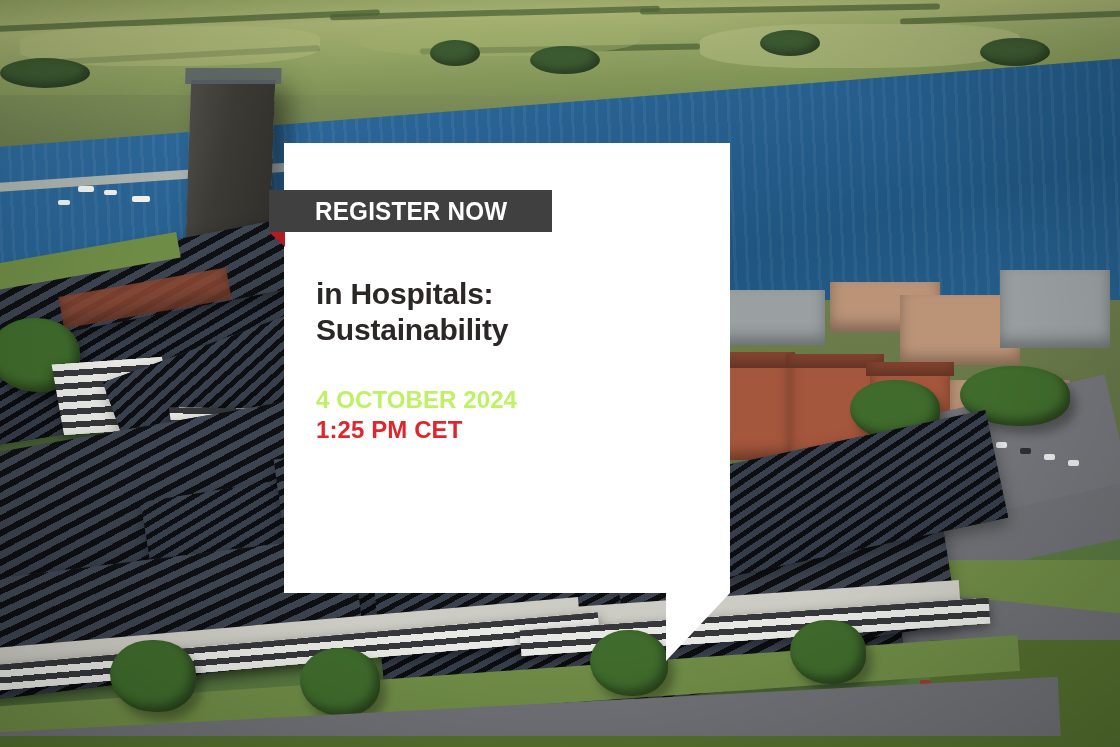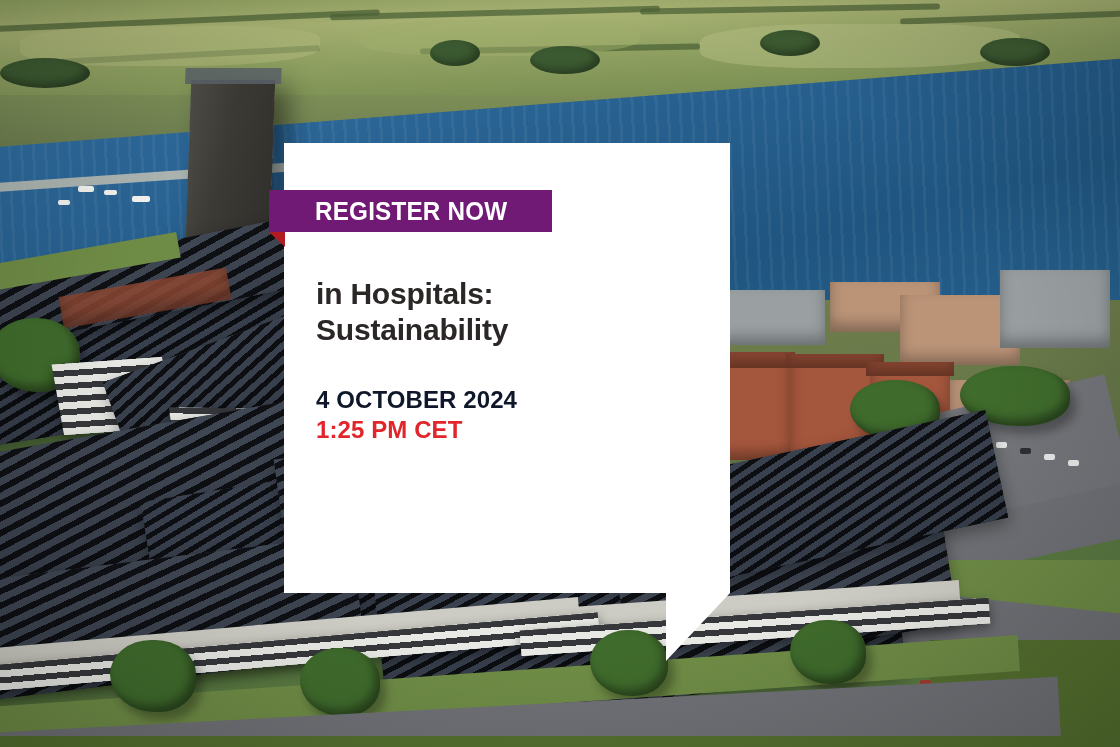--- a/index.html
+++ b/index.html
@@ -364,29 +364,29 @@
     <div class="grass dk" style="left:-60px;top:736px;width:1200px;height:40px;"></div>
 
     <div class="vignette"></div>
   </div>
 
 
   <div class="white-card" style="background: rgb(255, 255, 255);">
     <div class="tail" style="border-left-color: rgb(255, 255, 255);"></div>
   </div>
 
-  <div class="badge" style="background: #701a75;">
+  <div class="badge" style="background: #404040;">
     <div class="tail"></div>
     <span class="badge-label">REGISTER NOW</span>
   </div>
 
   <div class="card-body">
     <div class="headline">
       <div style="color: rgb(43, 39, 38);">in Hospitals:</div>
       <div style="color: rgb(43, 39, 38);">Sustainability</div>
     </div>
     <div class="when">
-      <div style="color: #0f172a;">4 OCTOBER 2024</div>
+      <div style="color: #bef264;">4 OCTOBER 2024</div>
       <div style="color: rgb(225, 37, 43);">1:25 PM CET</div>
     </div>
   </div>
 
 </div>
 
 </body></html>

